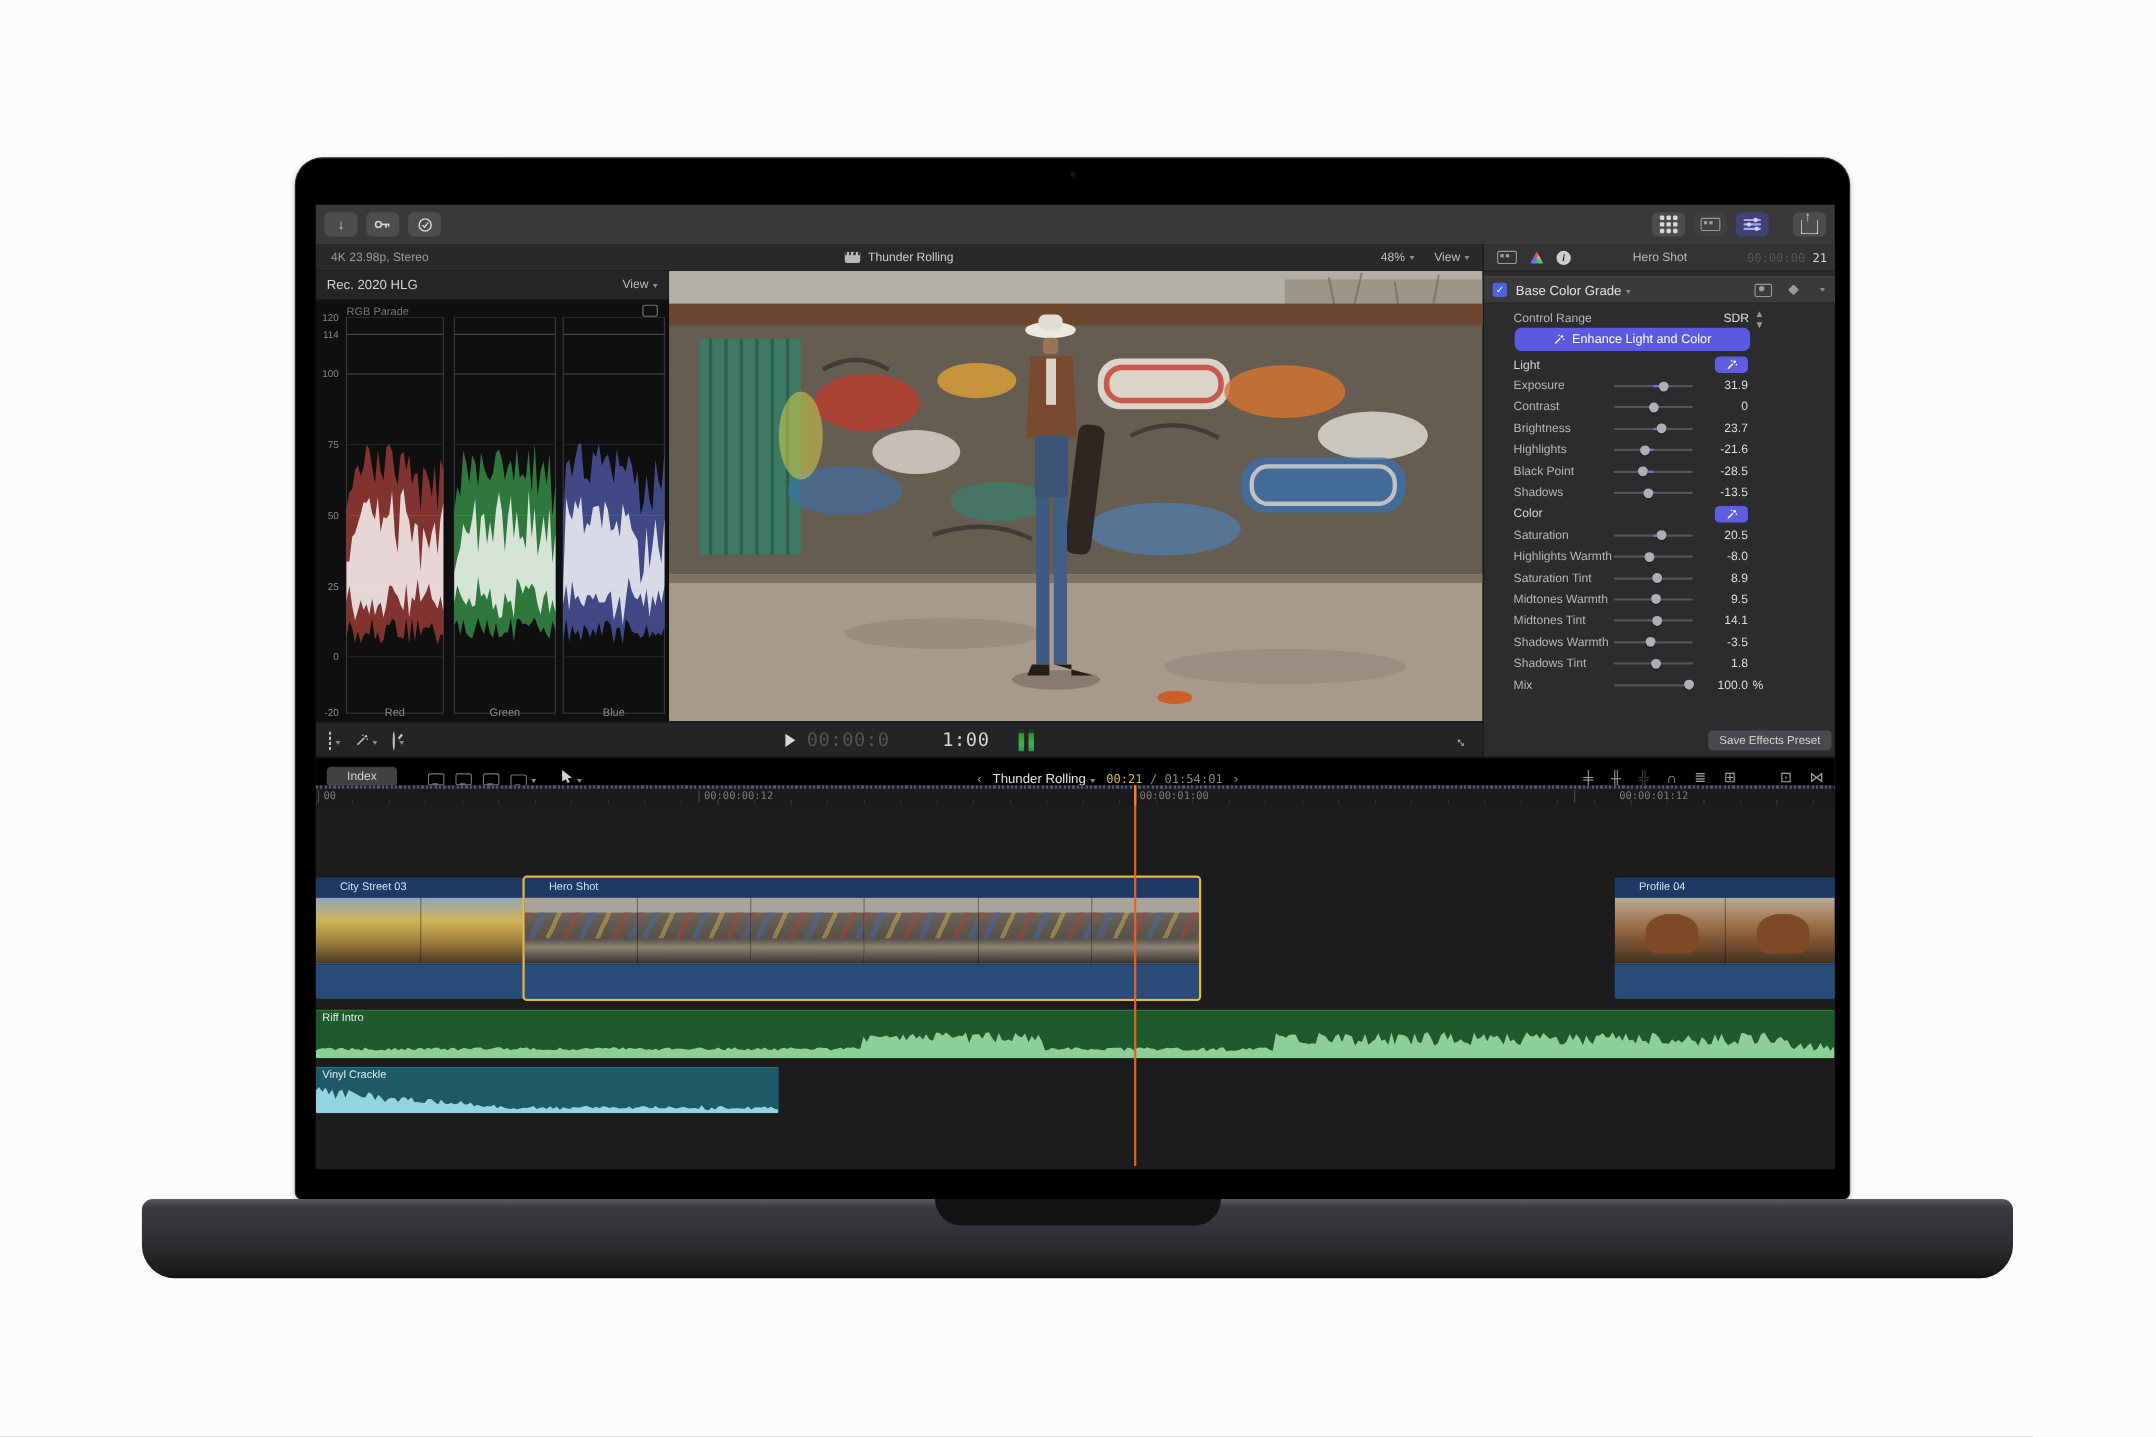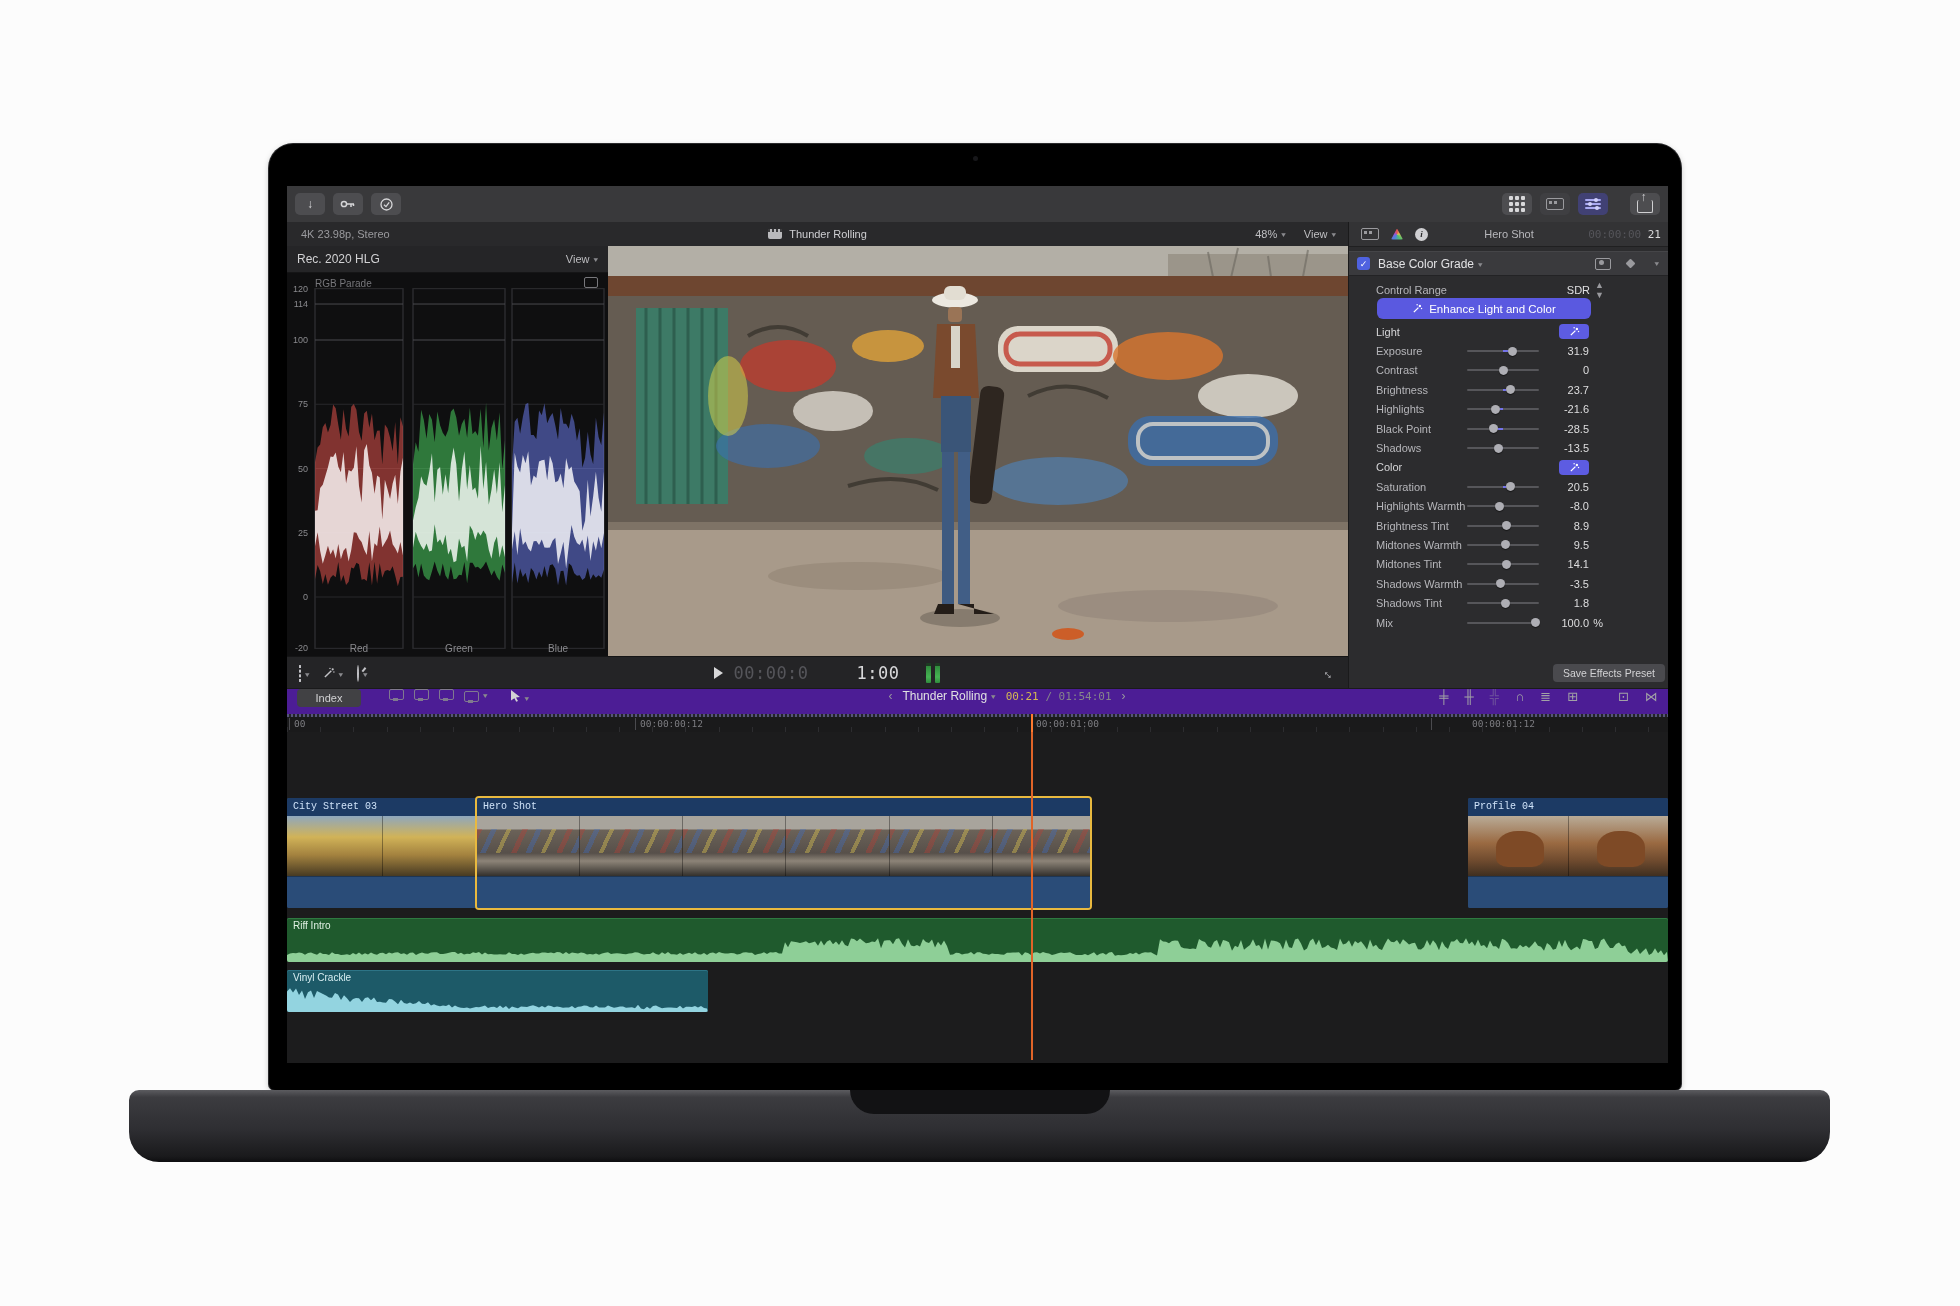--- a/index.html
+++ b/index.html
@@ -97,42 +97,42 @@
   .ctl-range .lbl{flex:1;color:#b6b6ba;}
   .ctl-range .val{color:#e0e0e2;}
   .stepper{margin-left:5px;color:#9a9a9e;font-size:9px;letter-spacing:-1px;}
   .enhance-btn{position:absolute;left:28px;top:76px;width:214px;height:21px;border-radius:6px;background:#5a59e0;
     display:flex;align-items:center;justify-content:center;color:#fff;font-size:11.5px;gap:6px;}
   .sections{position:absolute;left:0;top:100px;width:320px;}
   .save-preset{position:absolute;right:4px;bottom:6px;height:18px;padding:0 10px;background:#4a4a4e;border-radius:4px;
     display:flex;align-items:center;color:#d2d2d4;font-size:10.5px;}
   .spark{width:11px;height:11px;}
   
-  .tl-toolbar{position:absolute;left:0;top:502px;width:1381px;height:26px;background:#4c1d95;border-top:1px solid #1a1a1b;display:flex;align-items:flex-start;}
+  .tl-toolbar{position:absolute;left:0;top:502px;width:1381px;height:26px;background:#000000;border-top:1px solid #1a1a1b;display:flex;align-items:flex-end;}
   .index-btn{margin-left:10px;width:64px;height:18px;background:#414144;border-radius:4px;display:flex;align-items:center;justify-content:center;color:#d2d2d4;}
   .edit-ics{display:flex;gap:10px;margin-left:28px;}
   .edit-ic{width:13px;height:9px;border:1.5px solid #8a8a8e;border-radius:2px;position:relative;opacity:.85;}
   .edit-ic:after{content:"";position:absolute;left:3px;top:8px;width:5px;height:3px;background:#8a8a8e;}
   .tool-arrow{margin-left:22px;color:#d2d2d4;font-size:12px;}
   .tl-center{position:absolute;left:500px;width:440px;display:flex;align-items:center;justify-content:center;gap:10px;}
   .tl-title{color:#e0e0e2;font-size:12px;}
   .tl-tc{font-family:"DejaVu Sans Mono","Liberation Mono",monospace;font-size:11px;}
   .tl-tc .pos{color:#d4b952;} .tl-tc .dur{color:#86868a;}
   .nav-ch{color:#9a9a9e;font-size:12px;}
   .tl-right{margin-left:auto;margin-right:10px;display:flex;gap:16px;color:#a2a2a6;font-size:13px;align-items:center;}
   .tl-right .dim{opacity:.4;}
   .ruler{position:absolute;left:0;top:528px;width:1381px;height:18px;background:#1a1a1b;
     background-image:repeating-linear-gradient(90deg,#2d2d30 0 1px,transparent 1px 33.2px);
     background-size:100% 5px;background-position:0 100%;background-repeat:no-repeat;}
   .dotted-strip{position:absolute;left:0;top:528px;width:1381px;height:3px;
     background:repeating-linear-gradient(90deg,#55557a 0 2px,#232329 2px 4px);}
   .ruler .rlabel{position:absolute;top:4px;color:#7c7c80;font-size:9.5px;font-family:"DejaVu Sans Mono","Liberation Mono",monospace;border-left:1px solid #4a4a4e;padding-left:4px;height:12px;line-height:12px;}
   .tl-body{position:absolute;left:0;top:546px;width:1381px;height:331px;background:#1c1c1d;}
   .vclip{position:absolute;top:66px;height:110px;background:#2a4c78;overflow:hidden;border-radius:2px;}
-  .vclip .vc-head{height:18px;background:#1c3a64;color:#cfe2f8;font-size:10px;line-height:18px;padding-left:6px;white-space:nowrap;overflow:hidden;font-family:Liberation Mono, monospace;}
+  .vclip .vc-head{height:18px;background:#1c3a64;color:#cfe2f8;font-size:10px;line-height:18px;padding-left:22px;white-space:nowrap;overflow:hidden;}
   .vclip .thumbs{height:60px;display:flex;overflow:hidden;}
   .vclip .thumbs i{flex:none;height:60px;border-right:1px solid rgba(0,0,0,.35);}
   .vclip .vc-audio{height:32px;background:#2a4c78;box-shadow:inset 0 1px 0 rgba(0,0,0,.3);}
   .vclip.selected{box-shadow:0 0 0 2px #e9b93f;z-index:5;}
   .th-city{background:linear-gradient(180deg,#8fa7bd 0%,#d1b358 35%,#a3823f 65%,#473a22 100%);}
   .th-hero{background:linear-gradient(180deg,#a8a49c 0%,#a8a49c 22%,#6b6258 23%,#57504a 62%,#8d8478 75%,#33302c 100%),#6b6258;position:relative;}
   .th-hero:before{content:"";position:absolute;left:0;top:13px;right:0;height:24px;
     background:repeating-linear-gradient(115deg,rgba(190,60,50,.35) 0 5px,transparent 5px 13px,rgba(60,110,200,.35) 13px 18px,transparent 18px 27px,rgba(225,200,80,.4) 27px 31px,transparent 31px 41px);}
   .th-p2{background:linear-gradient(180deg,#c2c2be 0%,#9a9a96 40%,#6a6a66 75%,#4a4a46 100%);position:relative;}
   .th-p2:before{content:"";position:absolute;left:30%;top:28%;width:45%;height:55%;border-radius:50% 50% 30% 30%;background:#3b3b38;}
@@ -474,21 +474,21 @@
               <span class="lbl">Highlights Warmth</span>
               <span class="slider">
                 <span class="track"></span>
                 <span class="fill" style="left:45%;width:5%"></span>
                 <span class="thumb" style="left:45.0%"></span>
               </span>
               <span class="val">-8.0</span>
               <span class="unit"></span>
             </div>
             <div class="insp-row">
-              <span class="lbl">Brightness Tint</span>
+              <span class="lbl">Saturation Tint</span>
               <span class="slider">
                 <span class="track"></span>
                 <span class="fill" style="left:50%;width:5.000000000000007%"></span>
                 <span class="thumb" style="left:55.0%"></span>
               </span>
               <span class="val">8.9</span>
               <span class="unit"></span>
             </div>
             <div class="insp-row">
               <span class="lbl">Midtones Warmth</span>

